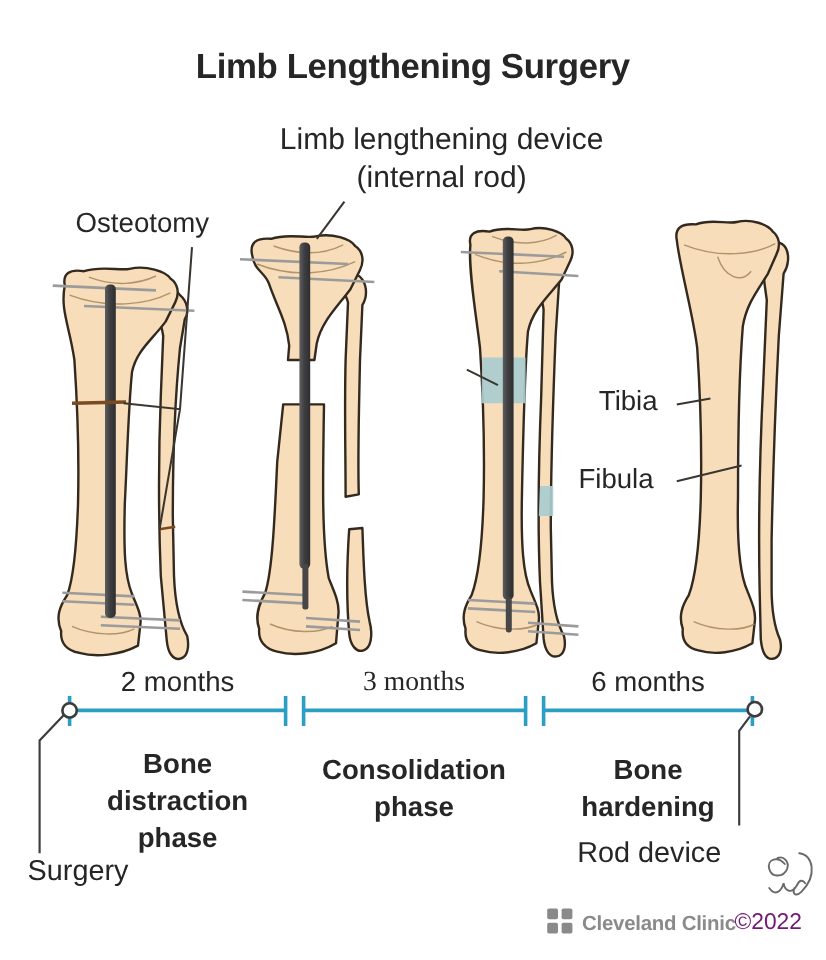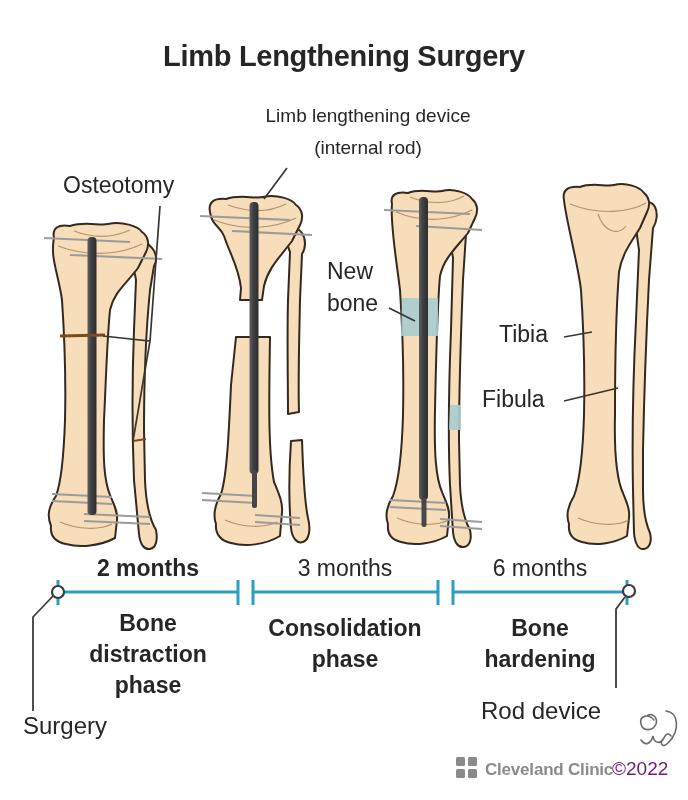--- a/index.html
+++ b/index.html
@@ -7,28 +7,28 @@
     --new-bone-teal:#A9CCCE; --rod-dark:#3F3F41; --rod-mid:#47474A; --rod-light:#5F5F62;
     --pin-gray:#9B9B9B; --cut-brown:#7A4A22; --text-dark:#262626; --footer-gray:#8A8A8A;
     --detail-brown:#9A7B52;
   }
   html,body{margin:0;padding:0;background:#fff;}
   .canvas{position:relative;width:688px;height:800px;background:#FFFFFF;overflow:hidden;
     font-family:"Liberation Sans", sans-serif;color:var(--text-dark);}
   .art{position:absolute;left:0;top:0;width:688px;height:800px;}
   .txt{position:absolute;white-space:normal;}
   .title{left:0;top:40px;width:688px;text-align:center;font-size:29px;font-weight:bold;letter-spacing:-.3px;}
-  .device-label{left:218px;top:100px;width:300px;text-align:center;font-size:19px;line-height:32px;}
+  .device-label{left:218px;top:100px;width:300px;text-align:center;font-size:25px;line-height:32px;}
   .osteotomy-label{left:63px;top:172px;font-size:23px;}
   .newbone-label{left:327px;top:255px;width:70px;font-size:23px;line-height:32px;}
   .tibia-label{left:499px;top:321px;font-size:23px;}
   .fibula-label{left:482px;top:386px;font-size:23px;}
   .duration{position:absolute;top:555px;width:160px;text-align:center;font-size:23px;}
-  .phase{position:absolute;text-align:center;font-size:23px;font-weight:bold;line-height:31px;}
-  .dur-0{left:68px;font-weight:bold;} .dur-1{left:265px;} .dur-2{left:460px;}
+  .phase{position:absolute;text-align:center;font-size:23px;font-weight:bold;line-height:31px;margin-top:13px;}
+  .dur-0{left:68px;} .dur-1{left:265px;font-family:Liberation Serif, serif;} .dur-2{left:460px;}
   .ph-0{left:78px;top:608px;width:140px;}
   .ph-1{left:255px;top:613px;width:180px;}
   .ph-2{left:470px;top:613px;width:140px;}
   .surgery-label{left:23px;top:712px;font-size:24px;}
   .rodremoval-label{left:481px;top:697px;font-size:24px;}
   .footer-logo-text{left:485px;top:760px;font-size:17px;font-weight:bold;color:var(--footer-gray);letter-spacing:-.2px;}
   .footer-copy{left:612px;top:758px;font-size:19px;color:#701a75;}
   
   .bone{fill:var(--bone-fill);stroke:var(--bone-outline);stroke-width:2;stroke-linejoin:round;}
   .detail{fill:none;stroke:var(--detail-brown);stroke-width:1.2;opacity:.75;}
@@ -158,21 +158,20 @@
   </svg>
 
   <div class="txt title">Limb Lengthening Surgery</div>
 
   <div class="txt device-label">
     <div>Limb lengthening device</div>
     <div>(internal rod)</div>
   </div>
 
   <div class="txt osteotomy-label">Osteotomy</div>
-  <div class="txt newbone-label">New bone</div>
   <div class="txt tibia-label">Tibia</div>
   <div class="txt fibula-label">Fibula</div>
 
   <div class="txt duration dur-0">2 months</div>
   <div class="txt duration dur-1">3 months</div>
   <div class="txt duration dur-2">6 months</div>
 
   <div class="txt phase ph-0">Bone distraction phase</div>
   <div class="txt phase ph-2">Bone hardening</div>
   <div class="txt phase ph-1">Consolidation phase</div>

